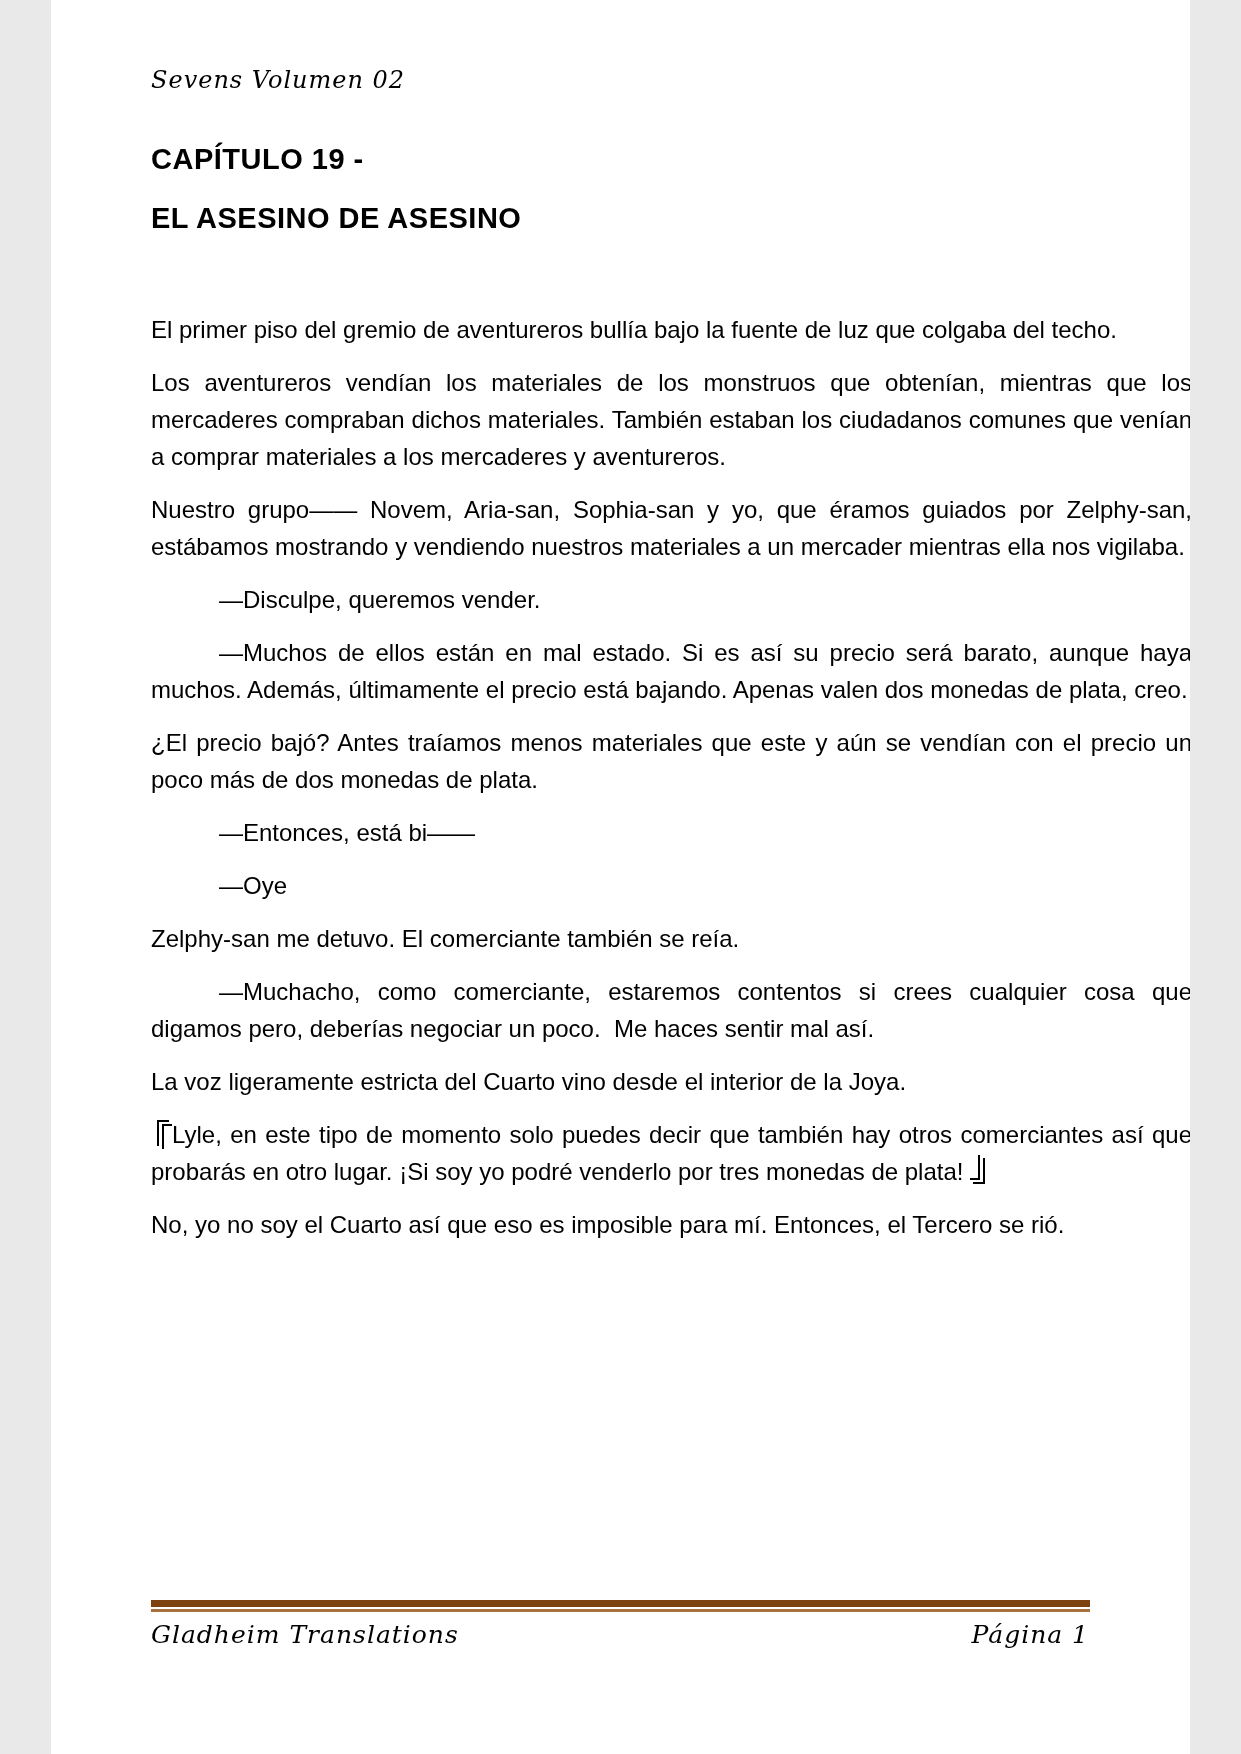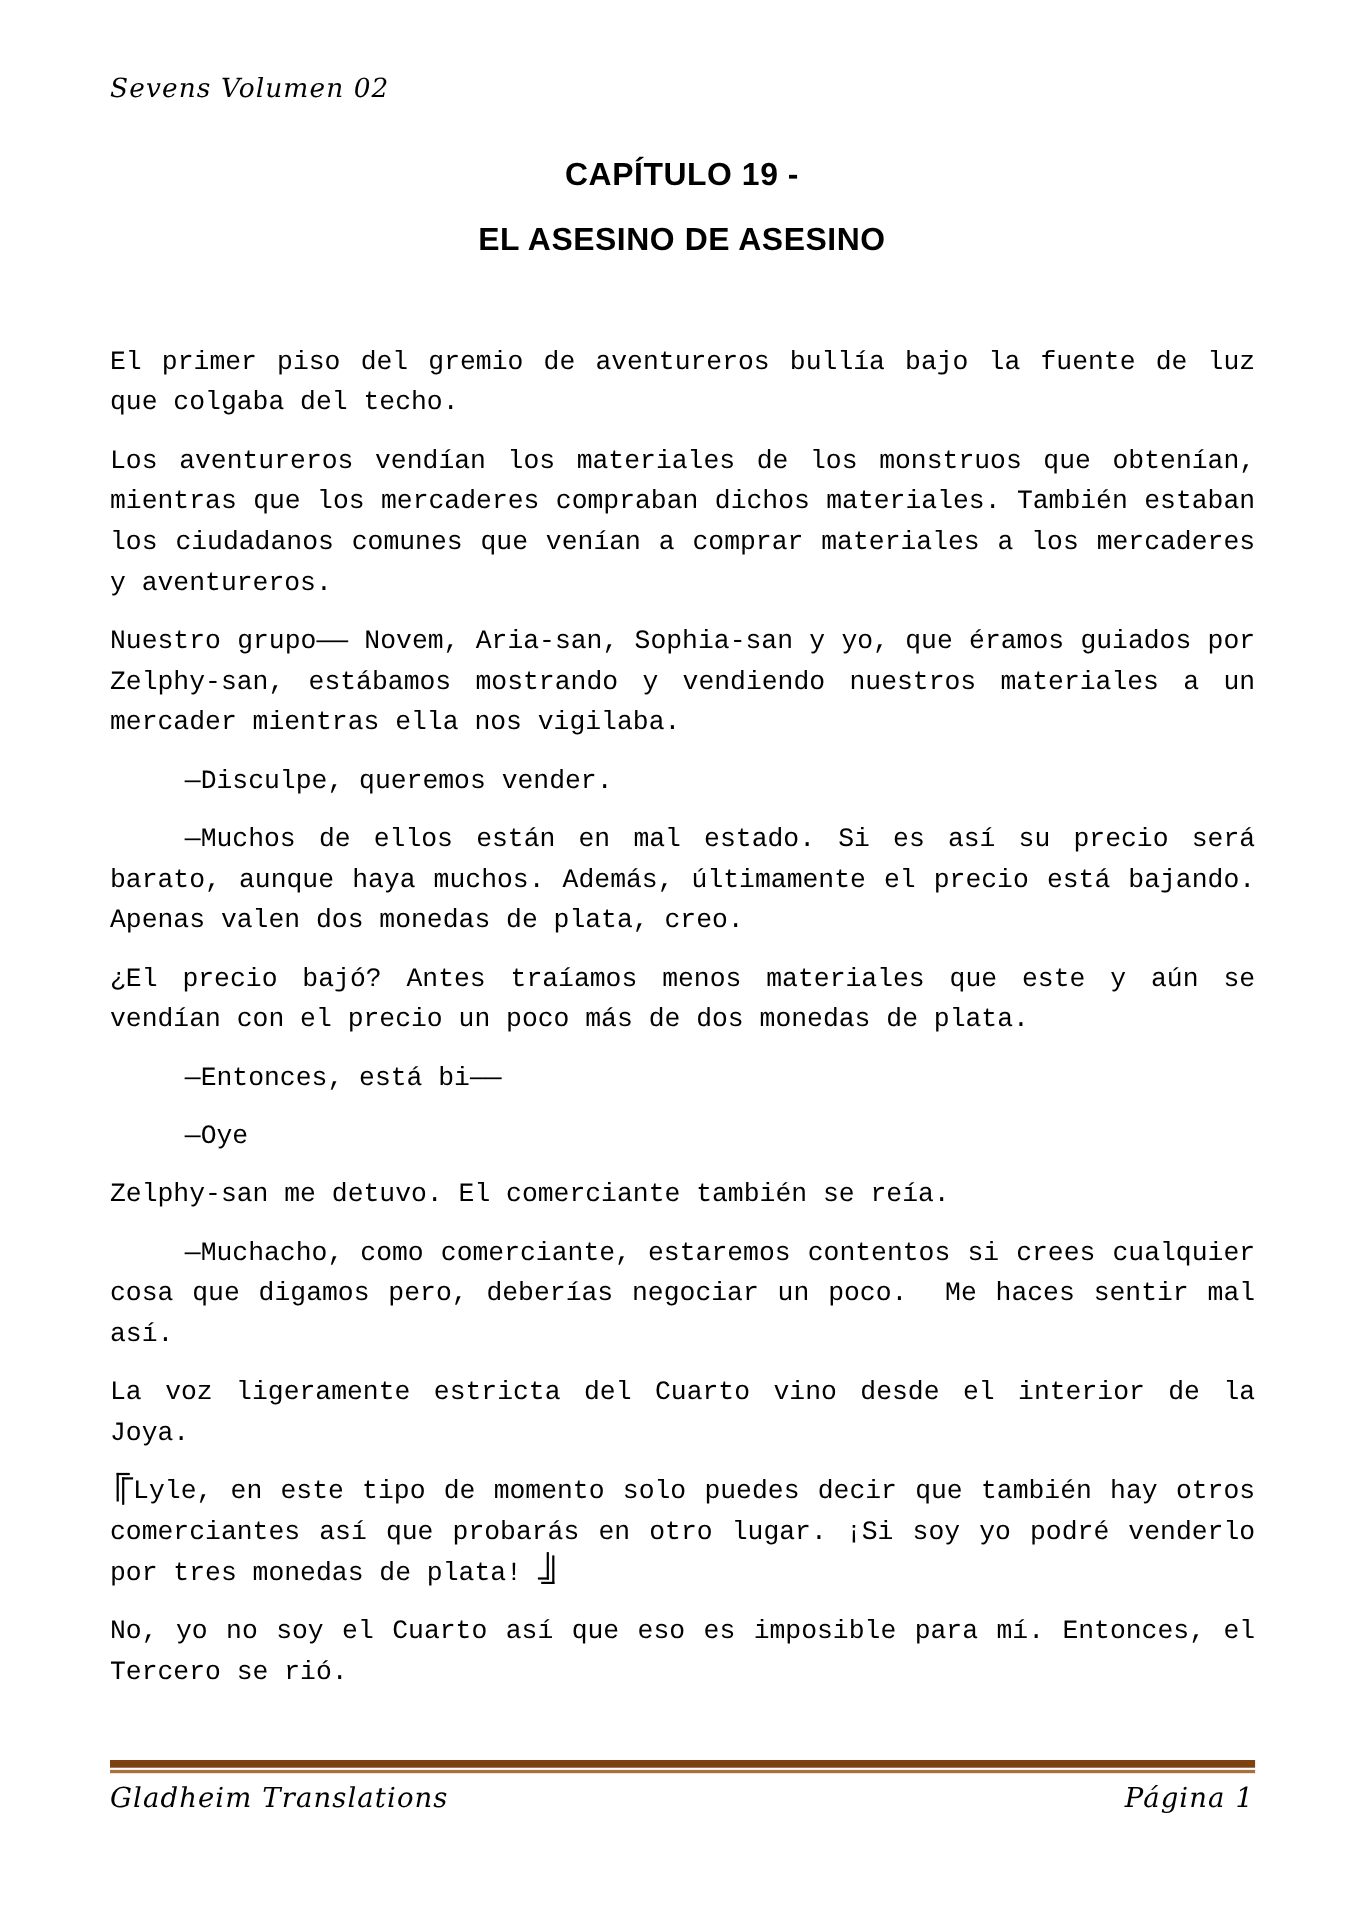--- a/index.html
+++ b/index.html
@@ -1,45 +1,44 @@
 <!DOCTYPE html>
 <html><head>
 <meta charset="utf-8">
 <style>
   html,body{margin:0;padding:0;background:#e9e9e9;}
   .page{
     position:relative;
-    width:1241px;height:1754px;
+    width:1139px;height:1754px;
     margin:0 auto;
     background:#ffffff;
     color:#000;
     font-family:"Liberation Sans","DejaVu Sans",sans-serif;
     overflow:hidden;
   }
   .running-header{
     position:absolute;left:100px;top:66px;
     font-family:"DejaVu Serif","Liberation Serif",serif;
     font-style:italic;
     font-size:24px;
     letter-spacing:1px;
   }
   .chapter-title{
     position:absolute;left:100px;right:101px;top:130px;
-    text-align:center;
+    text-align:left;
     font-weight:bold;
     font-size:29px;
     line-height:59px;
     letter-spacing:.5px;
   }
   .doc-body{
     position:absolute;left:100px;top:311px;width:1041px;
     font-size:24px;
     line-height:37px;
     text-align:justify;
-    font-family:Liberation Mono, monospace;
   }
   .para{margin:0 0 16px 0;}
   .para.dialogue{text-indent:68px;margin-top:12px;}
   .para.bracket{text-indent:5px;}
   
   .cb{display:inline-block;width:16px;height:27px;position:relative;vertical-align:-4px;}
   .cb::before,.cb::after{content:"";position:absolute;border:0 solid #000;}
   .cb-open::before{left:1px;top:0;width:10px;height:24px;border-top-width:2px;border-left-width:2px;}
   .cb-open::after{left:6px;top:4px;width:8px;height:23px;border-top-width:2px;border-left-width:2px;}
   .cb-close::before{right:1px;bottom:0;width:10px;height:24px;border-bottom-width:2px;border-right-width:2px;}

